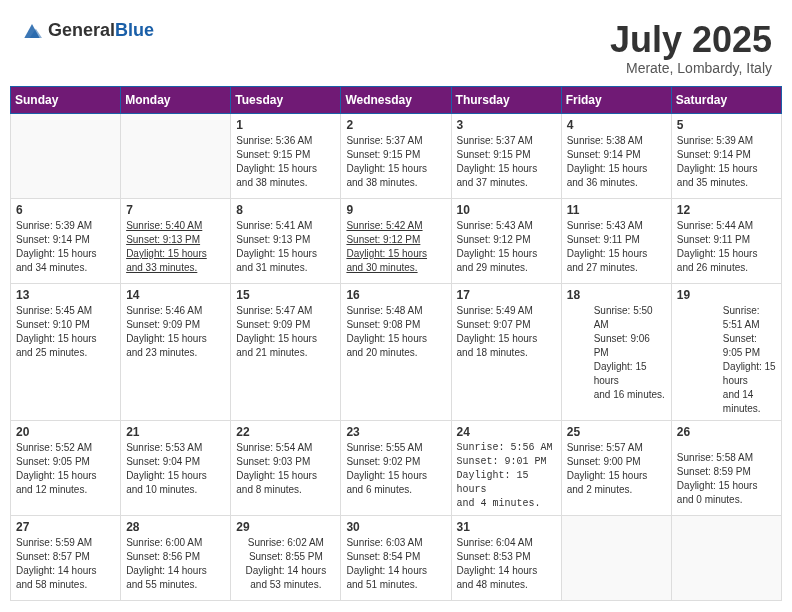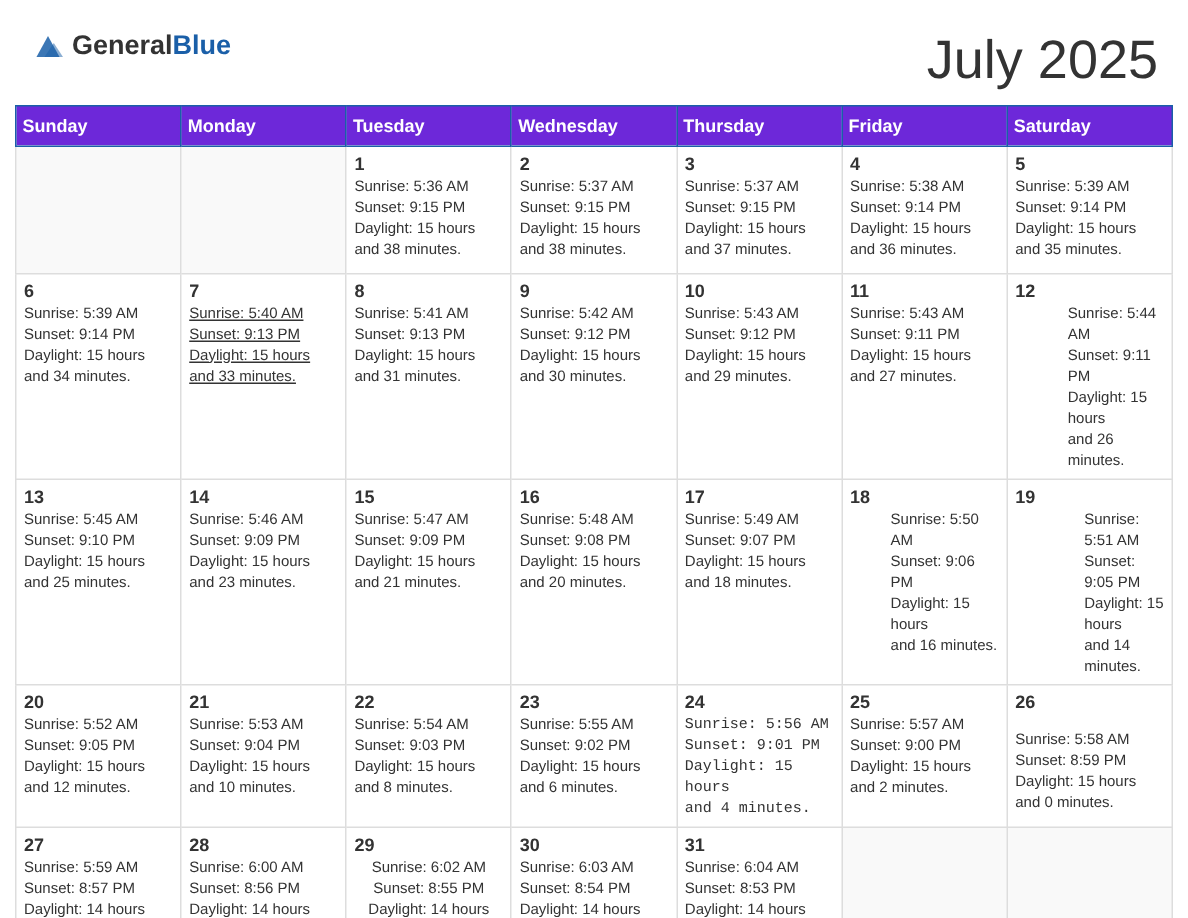--- a/index.html
+++ b/index.html
@@ -33,36 +33,36 @@
     }
     .logo-icon {
       width: 24px;
       height: 20px;
     }
     .title-block {
       text-align: right;
     }
     .month-title {
       font-size: 36px;
-      font-weight: normal;
+      font-weight: bold;
       color: #333;
       line-height: 1.1;
     }
     .location-title {
       font-size: 14px;
       color: #555;
     }
     .calendar {
       width: 100%;
       border-collapse: collapse;
       border: 1px solid #ccc;
       margin-top: 5px;
     }
     .calendar th {
-      background-color: #6d28d9;
+      background-color: #701a75;
       color: #fff;
       font-size: 12px;
       font-weight: bold;
       padding: 6px 4px;
       text-align: left;
       border: 1px solid #1a5fa8;
     }
     .calendar td {
       vertical-align: top;
       border: 1px solid #ddd;
@@ -97,20 +97,21 @@
     <svg class="logo-icon" viewBox="0 0 30 26" xmlns="http://www.w3.org/2000/svg">
       <polygon points="5,22 15,4 25,22" fill="#1a5fa8" opacity="0.85"></polygon>
       <polygon points="12,22 20,10 28,22" fill="#1a5fa8" opacity="0.5"></polygon>
     </svg>
     <div>
       <span class="logo-text-general">General</span><span class="logo-text-blue">Blue</span>
     </div>
   </div>
   <div class="title-block">
     <div class="month-title">July 2025</div>
+    <div class="location-title">Merate, Lombardy, Italy</div>
   </div>
 </div>
 
 <table class="calendar">
   <thead>
     <tr>
     <th>Sunday</th>
         <th>Monday</th>
         <th>Tuesday</th>
         <th>Wednesday</th>
@@ -176,42 +177,42 @@
         </td>
         <td>
           <div class="day-number">8</div>
           <div class="day-info" style="white-space: pre-line;">Sunrise: 5:41 AM
 Sunset: 9:13 PM
 Daylight: 15 hours
 and 31 minutes.</div>
         </td>
         <td>
           <div class="day-number">9</div>
-          <div class="day-info" style="white-space: pre-line;">Sunrise: 5:42 AM
+          <div class="day-info" style="white-space: pre-line; text-decoration: underline;">Sunrise: 5:42 AM
 Sunset: 9:12 PM
 Daylight: 15 hours
 and 30 minutes.</div>
         </td>
         <td>
           <div class="day-number">10</div>
           <div class="day-info" style="white-space: pre-line;">Sunrise: 5:43 AM
 Sunset: 9:12 PM
 Daylight: 15 hours
 and 29 minutes.</div>
         </td>
         <td>
           <div class="day-number">11</div>
           <div class="day-info" style="white-space: pre-line;">Sunrise: 5:43 AM
 Sunset: 9:11 PM
 Daylight: 15 hours
 and 27 minutes.</div>
         </td>
         <td>
           <div class="day-number">12</div>
-          <div class="day-info" style="white-space: pre-line; margin-left: 35px;">Sunrise: 5:44 AM
+          <div class="day-info" style="white-space: pre-line;">Sunrise: 5:44 AM
 Sunset: 9:11 PM
 Daylight: 15 hours
 and 26 minutes.</div>
         </td>
       </tr>
       <tr class="week-row">
         <td>
           <div class="day-number">13</div>
           <div class="day-info" style="white-space: pre-line;">Sunrise: 5:45 AM
 Sunset: 9:10 PM

